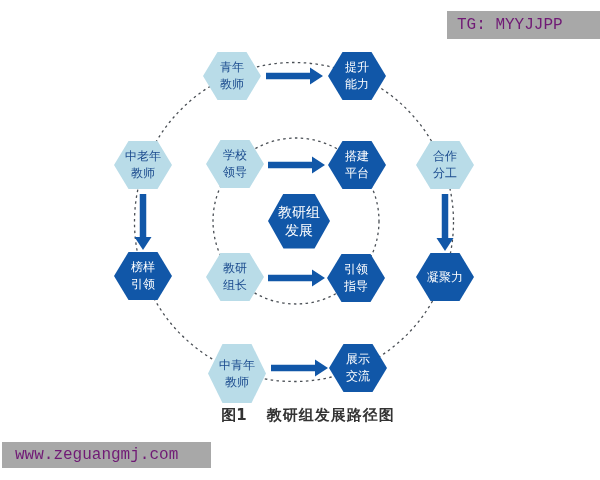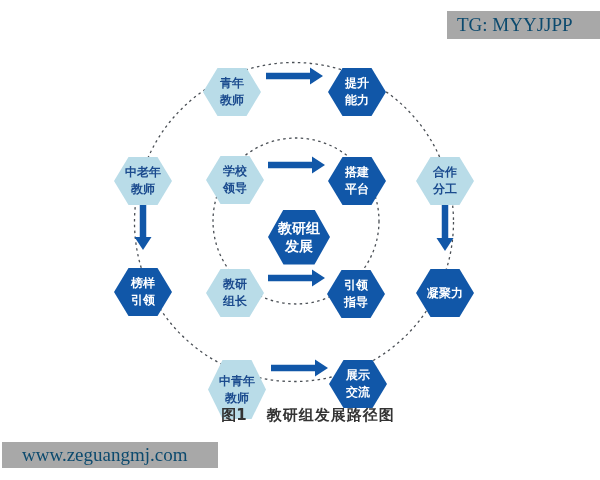--- a/index.html
+++ b/index.html
@@ -16,39 +16,39 @@
     overflow:hidden;font-family:"Liberation Sans",sans-serif;
   }
   #lines{position:absolute;left:0;top:0;}
   .dash-circle{fill:none;stroke:var(--dash);stroke-width:1.3;stroke-dasharray:2.5 3.4;}
   .arrow-shaft{stroke:var(--dark);stroke-width:6.5;}
   .arrow-head{fill:var(--dark);}
   .hex{
     position:absolute;
     clip-path:polygon(0 50%,25% 0,75% 0,100% 50%,75% 100%,25% 100%);
     display:flex;flex-direction:column;align-items:center;justify-content:center;
-    font-family:"DejaVu Serif",serif;font-weight:bold;text-align:center;margin-top:16px;
+    font-family:"DejaVu Serif",serif;font-weight:normal;text-align:center;
   }
   .hex.light{background:var(--light);color:var(--navy);}
   .hex.dark{background:var(--dark);color:#ffffff;}
   .hex-line{font-size:12px;line-height:17px;white-space:nowrap;}
   .hex.big .hex-line{font-size:14px;line-height:18px;}
   .caption{
     position:absolute;left:0;top:406px;width:600px;text-align:center;
     font-family:"DejaVu Sans",sans-serif;font-weight:bold;font-size:15px;
     color:var(--cap);letter-spacing:1px;transform:translateX(8px);
   }
   .caption .fig-num{margin-right:20px;letter-spacing:0;}
   .wm{
-    position:absolute;background:var(--wmbg);color:#0c4a6e;
-    font-family:Liberation Serif, serif;font-size:19px;
+    position:absolute;background:var(--wmbg);color:#701a75;
+    font-family:Liberation Mono, monospace;font-size:16px;
     display:flex;align-items:center;white-space:nowrap;
   }
   .wm-top{left:447px;top:11px;right:0;height:28px;padding-left:10px;}
-  .wm-bottom{left:2px;top:442px;width:196px;height:26px;padding-left:20px;}
+  .wm-bottom{left:2px;top:442px;width:196px;height:26px;padding-left:13px;}
 </style>
 </head>
 <body>
 
 <div id="stage">
 
   <svg id="lines" width="600" height="480" viewBox="0 0 600 480">
       <circle cx="294" cy="222" r="159.5" class="dash-circle"></circle>
       <circle cx="296" cy="221" r="83" class="dash-circle"></circle>
       <line x1="266" y1="76" x2="311" y2="76" class="arrow-shaft"></line>

